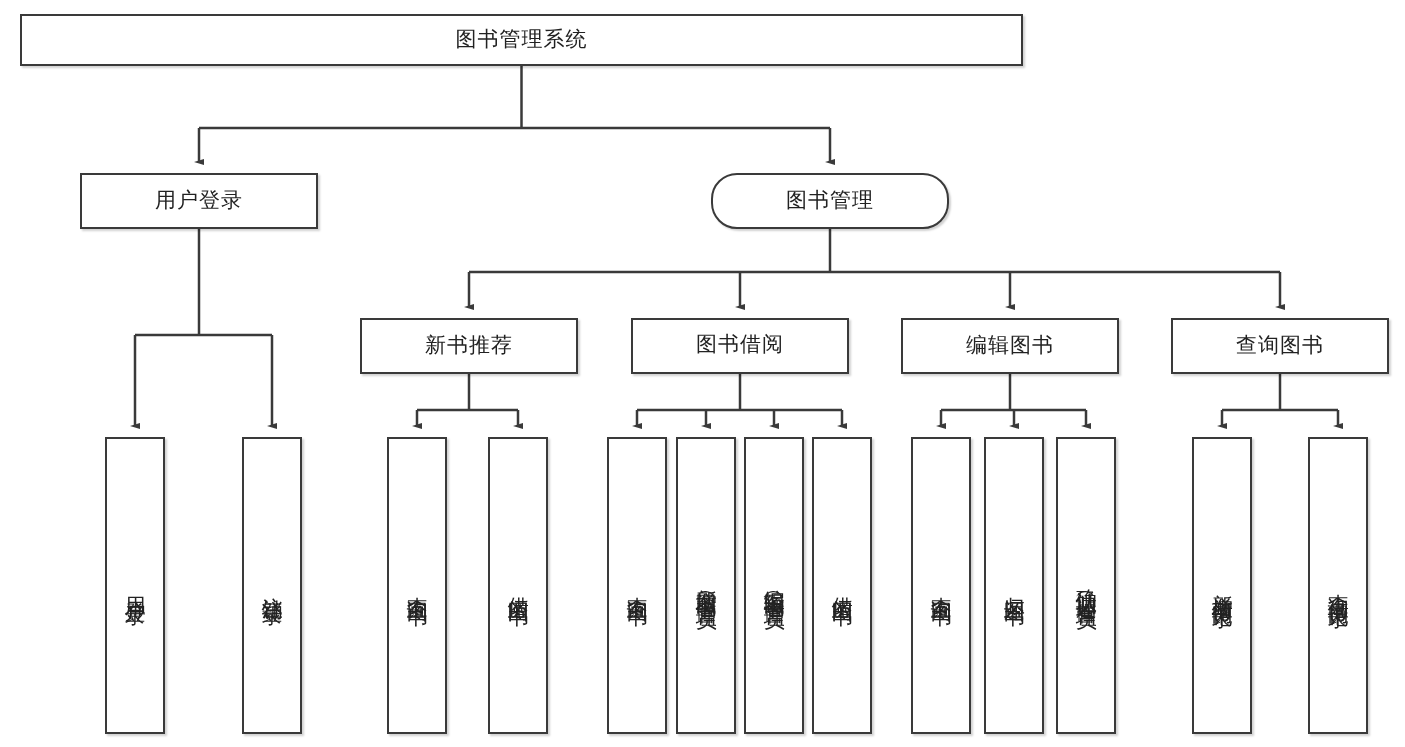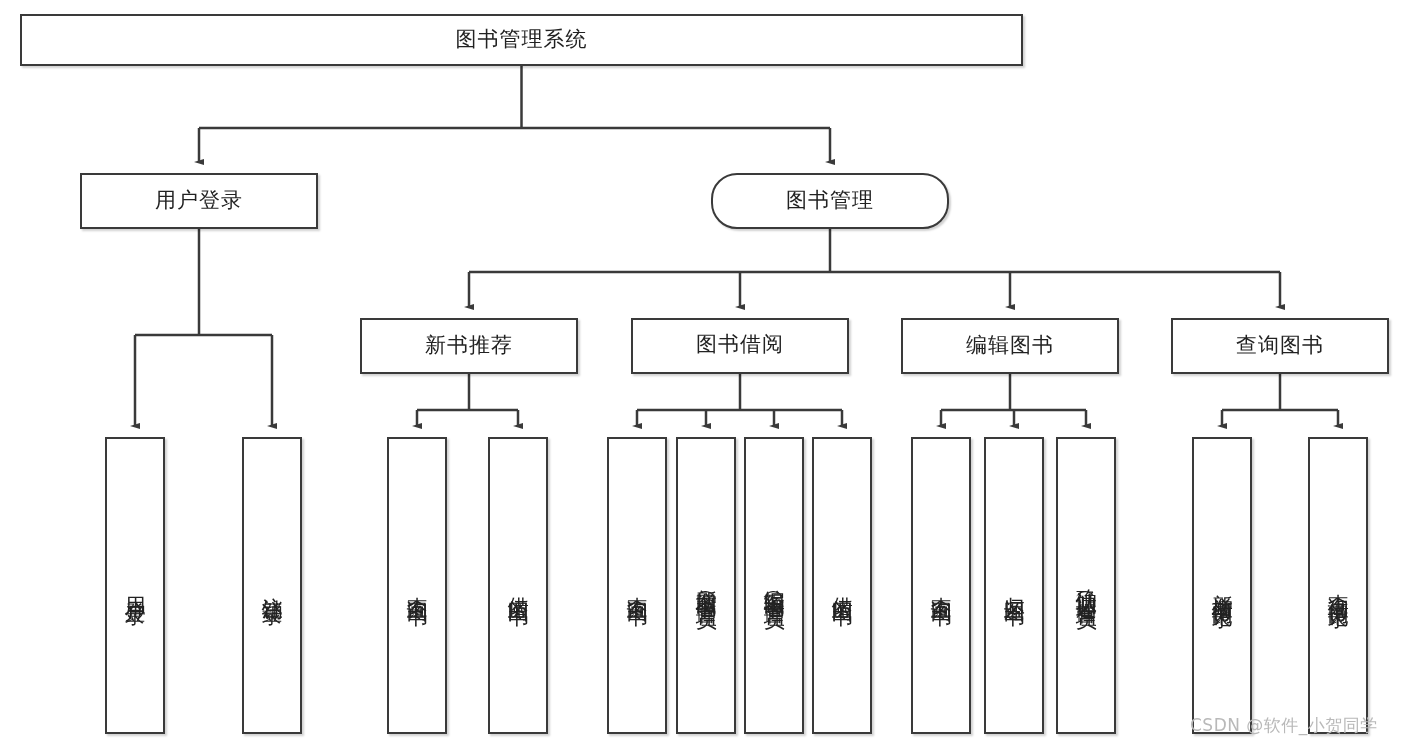--- a/index.html
+++ b/index.html
@@ -169,15 +169,14 @@
         <span class="vtext">确认归还（管理员）</span>
       </div>
       <div class="node vertical" style="left: 1192px; top: 437px; width: 60px; height: 297px;">
         <span class="vtext">新增借阅记录</span>
       </div>
       <div class="node vertical" style="left: 1308px; top: 437px; width: 60px; height: 297px;">
         <span class="vtext">查询借阅记录</span>
       </div>
     </div>
 
-  <div class="watermark" style="left: 1190px; top: 714px;">CSDN @软件_小贺同学</div>
 
 </div>
 
 </body></html>

